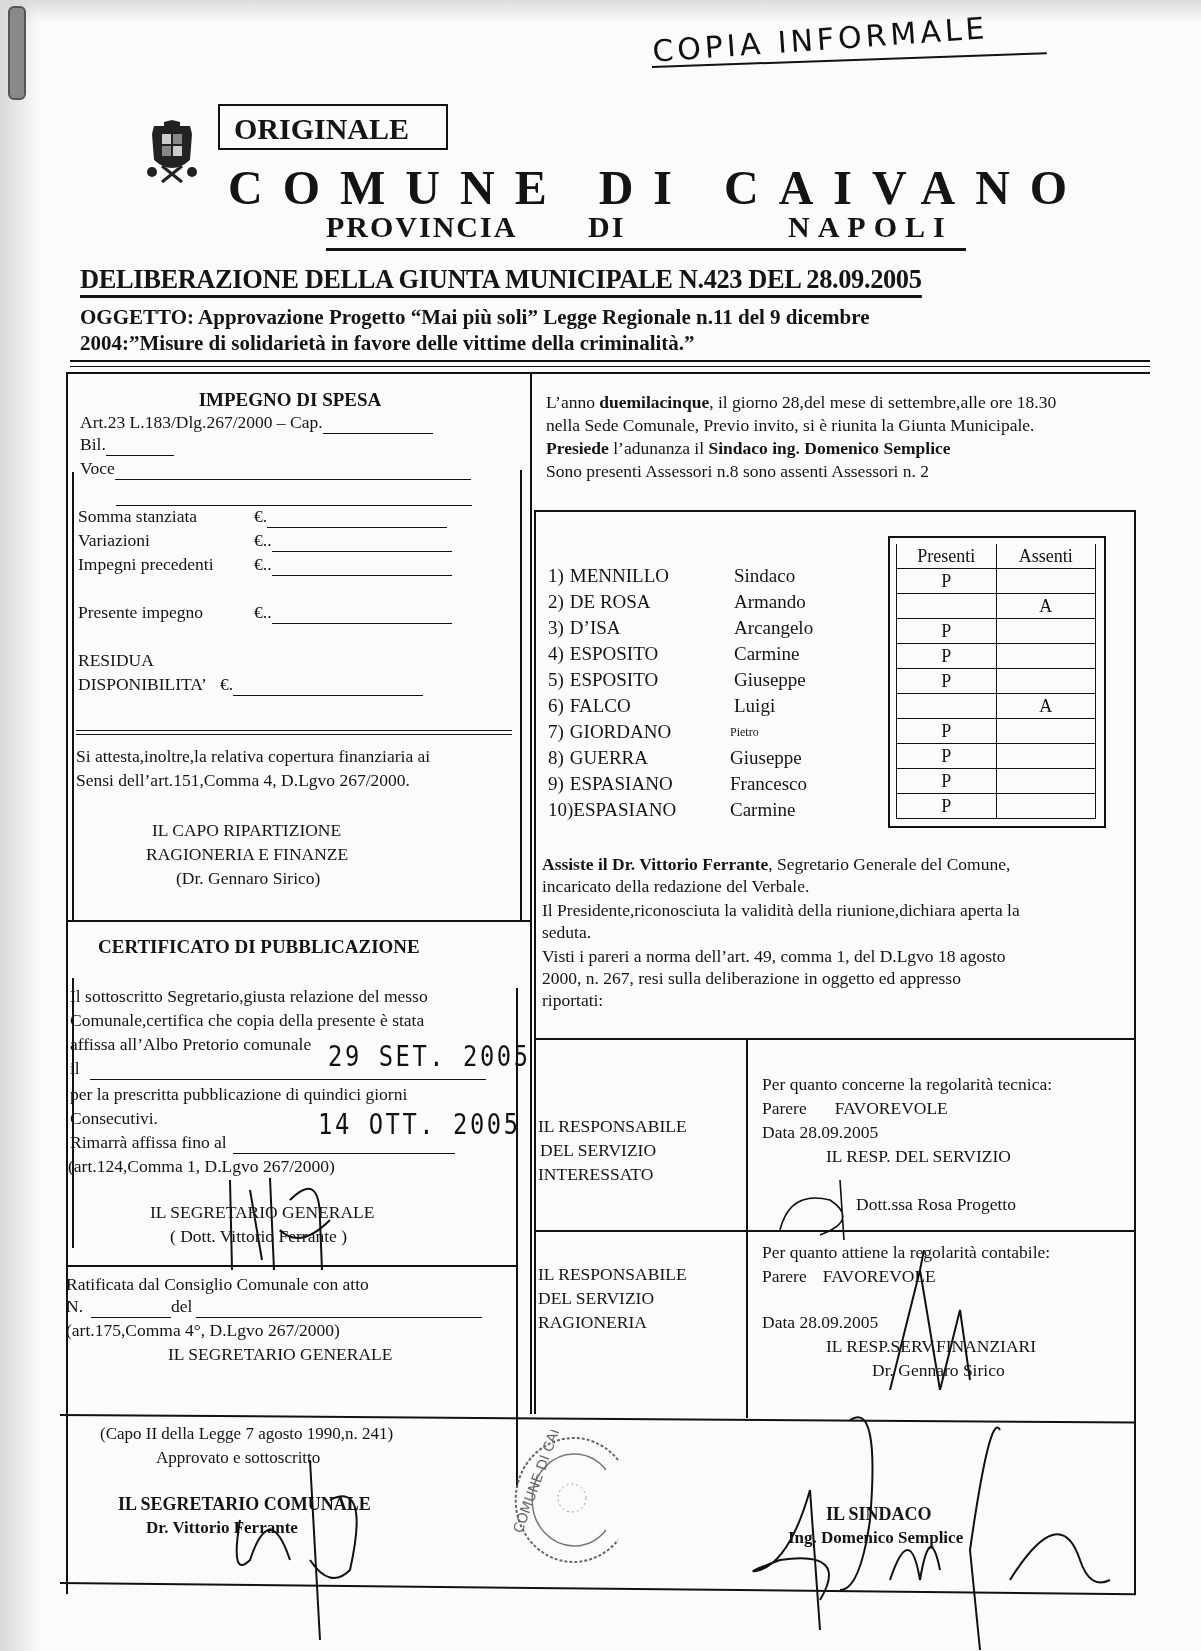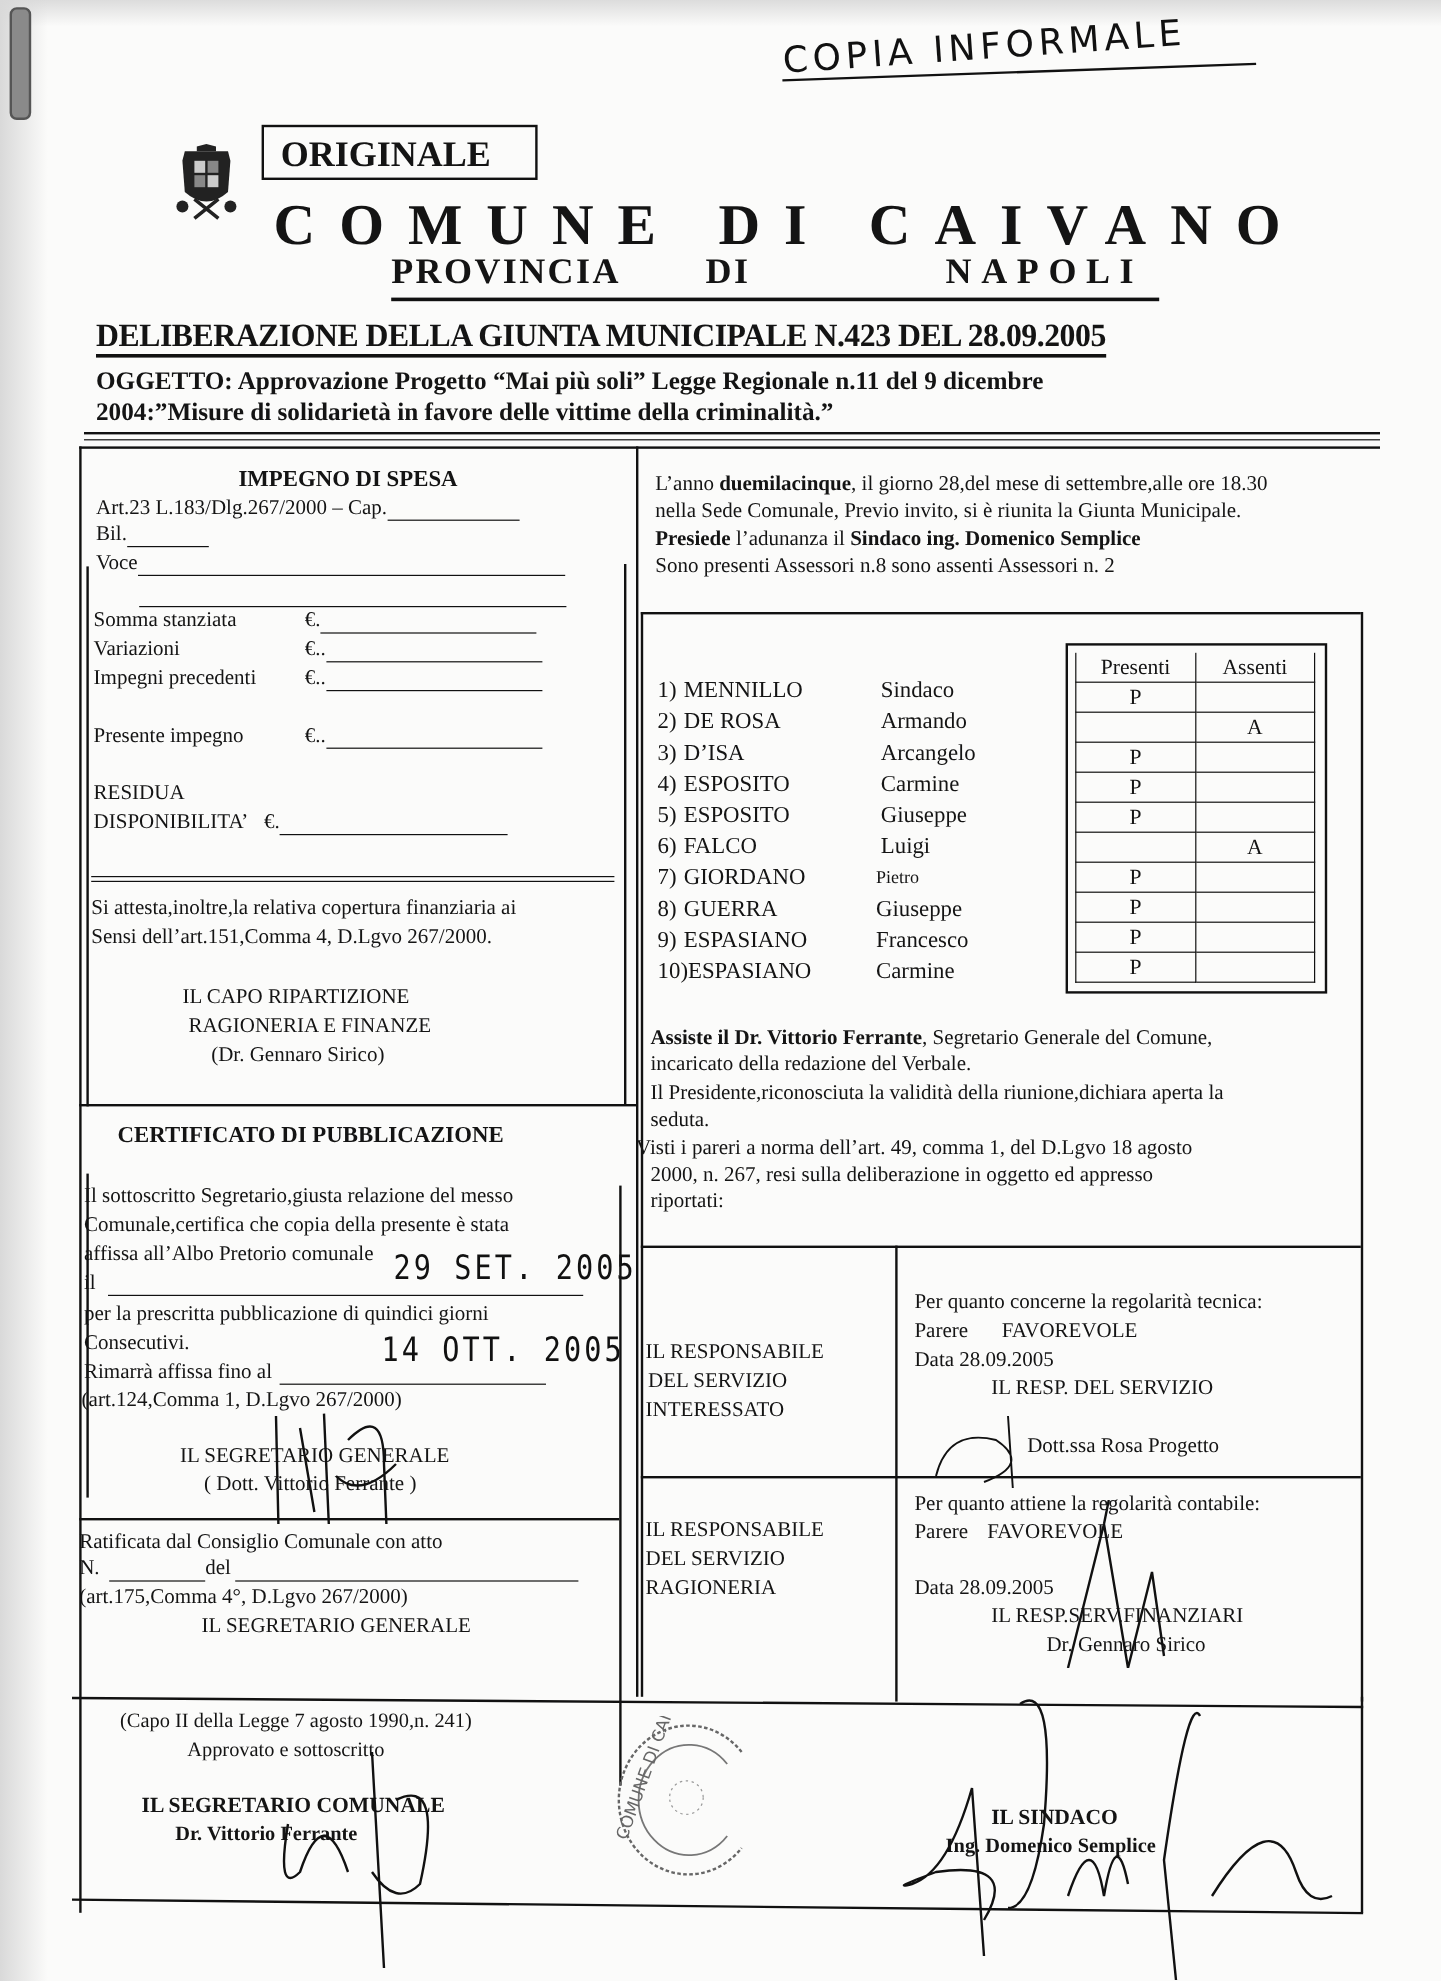--- a/index.html
+++ b/index.html
@@ -133,21 +133,21 @@
 
 <div class="txt" style="left:78px; top:648px;">RESIDUA</div>
 <div class="txt" style="left:78px; top:672px;">
   <span>DISPONIBILITA’</span>
   <span style="margin-left:10px">€.</span><span class="blank" style="width:190px"></span>
 </div>
 <div class="dbl-rule" style="left:76px; top:730px; width:436px; height:3px; border-top-width:1.5px; border-bottom-width:1.5px;"></div>
 <div class="txt" style="left:76px; top:744px;">Si attesta,inoltre,la relativa copertura finanziaria ai</div>
 <div class="txt" style="left:76px; top:768px;">Sensi dell’art.151,Comma 4, D.Lgvo 267/2000.</div>
 <div class="txt" style="left:152px; top:818px;">IL  CAPO RIPARTIZIONE</div>
-<div class="txt" style="left:157px; top:842px;">RAGIONERIA E FINANZE</div>
+<div class="txt" style="left:146px; top:842px;">RAGIONERIA E FINANZE</div>
 <div class="txt" style="left:176px; top:866px;">(Dr. Gennaro Sirico)</div>
 
 <div class="txt" style="left:546px; top:390px;">
   <span>L’anno </span><span class="bold">duemilacinque</span><span>, il giorno 28,del mese di settembre,alle ore 18.30</span>
 </div>
 <div class="txt" style="left:546px; top:413px;">nella Sede Comunale, Previo invito, si è riunita la Giunta  Municipale.</div>
 <div class="txt" style="left:546px; top:436px;">
   <span class="bold">Presiede</span><span> l’adunanza il  </span><span class="bold">Sindaco ing. Domenico Semplice</span>
 </div>
 <div class="txt" style="left:546px; top:459px;">Sono presenti Assessori n.8   sono assenti Assessori n. 2</div>
@@ -159,21 +159,21 @@
     <div class="txt" style="left: 734px; top: 590px; font-size: 19px;">Armando</div>
     <div class="txt" style="left: 548px; top: 616px; font-size: 19px;"><span>3)</span><span style="margin-left: 6px;">D’ISA</span></div>
     <div class="txt" style="left: 734px; top: 616px; font-size: 19px;">Arcangelo</div>
     <div class="txt" style="left: 548px; top: 642px; font-size: 19px;"><span>4)</span><span style="margin-left: 6px;">ESPOSITO</span></div>
     <div class="txt" style="left: 734px; top: 642px; font-size: 19px;">Carmine</div>
     <div class="txt" style="left: 548px; top: 668px; font-size: 19px;"><span>5)</span><span style="margin-left: 6px;">ESPOSITO</span></div>
     <div class="txt" style="left: 734px; top: 668px; font-size: 19px;">Giuseppe</div>
     <div class="txt" style="left: 548px; top: 694px; font-size: 19px;"><span>6)</span><span style="margin-left: 6px;">FALCO</span></div>
     <div class="txt" style="left: 734px; top: 694px; font-size: 19px;">Luigi</div>
     <div class="txt" style="left: 548px; top: 720px; font-size: 19px;"><span>7)</span><span style="margin-left: 6px;">GIORDANO</span></div>
-    <div class="txt" style="left: 730px; top: 720px; font-size: 15px;">Pietro</div>
+    <div class="txt" style="left: 730px; top: 720px; font-size: 12px;">Pietro</div>
     <div class="txt" style="left: 548px; top: 746px; font-size: 19px;"><span>8)</span><span style="margin-left: 6px;">GUERRA</span></div>
     <div class="txt" style="left: 730px; top: 746px; font-size: 19px;">Giuseppe</div>
     <div class="txt" style="left: 548px; top: 772px; font-size: 19px;"><span>9)</span><span style="margin-left: 6px;">ESPASIANO</span></div>
     <div class="txt" style="left: 730px; top: 772px; font-size: 19px;">Francesco</div>
     <div class="txt" style="left: 548px; top: 798px; font-size: 19px;"><span>10)</span><span style="margin-left: 0px;">ESPASIANO</span></div>
     <div class="txt" style="left: 730px; top: 798px; font-size: 19px;">Carmine</div>
   </div>
 
 <div class="box" style="left:888px; top:536px; width:218px; height:292px; border-width:2.5px;"></div>
 <table class="att-table" style="left:896px; top:544px; width:200px;">
@@ -226,21 +226,21 @@
       </tr>
     </tbody>
 </table>
 
 <div class="txt" style="left:542px; top:852px;">
   <span class="bold">Assiste il Dr. Vittorio Ferrante</span><span>, Segretario Generale del Comune,</span>
 </div>
 <div class="txt" style="left:542px; top:874px;">incaricato della redazione del Verbale.</div>
 <div class="txt" style="left:542px; top:898px;">Il Presidente,riconosciuta la validità della riunione,dichiara aperta la</div>
 <div class="txt" style="left:542px; top:920px;">seduta.</div>
-<div class="txt" style="left:530px; top:944px;text-align:right;">Visti i pareri a norma dell’art. 49, comma 1, del D.Lgvo 18 agosto</div>
+<div class="txt" style="left:542px; top:944px;text-align:right;">Visti i pareri a norma dell’art. 49, comma 1, del D.Lgvo 18 agosto</div>
 <div class="txt" style="left:542px; top:966px;">2000, n. 267, resi sulla deliberazione in oggetto ed appresso</div>
 <div class="txt" style="left:542px; top:988px;">riportati:</div>
 
 <div class="hline" style="left:534px; top:1038px; width:600px;"></div>
 <div class="hline" style="left:534px; top:1230px; width:600px;"></div>
 <div class="vline" style="left:746px; top:1038px; height:380px;"></div>
 
 <div class="txt" style="left:538px; top:1114px;">IL RESPONSABILE</div>
 <div class="txt" style="left:540px; top:1138px;">DEL SERVIZIO</div>
 <div class="txt" style="left:538px; top:1162px;">INTERESSATO</div>

